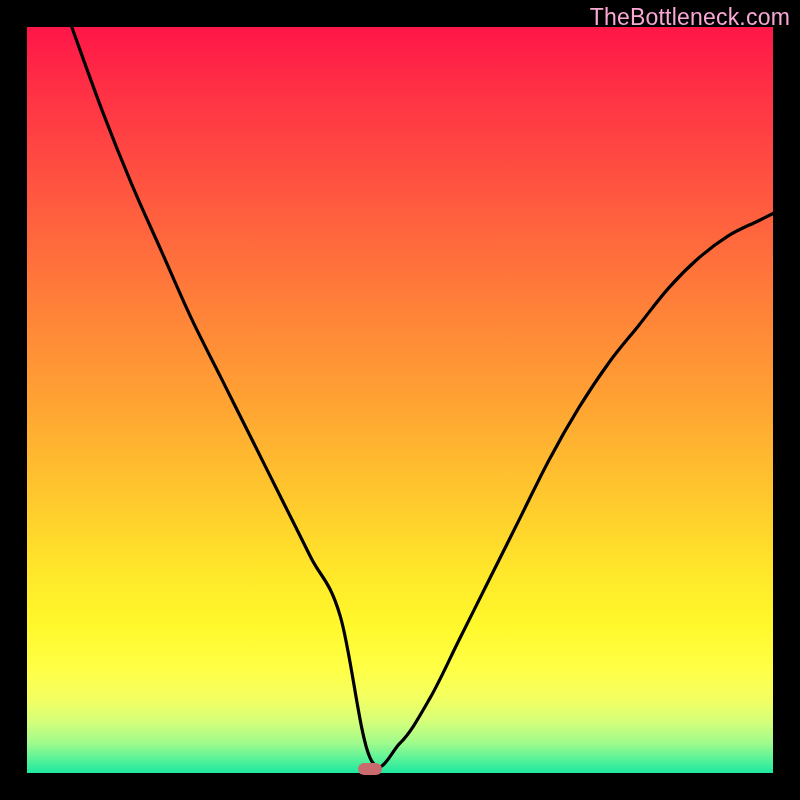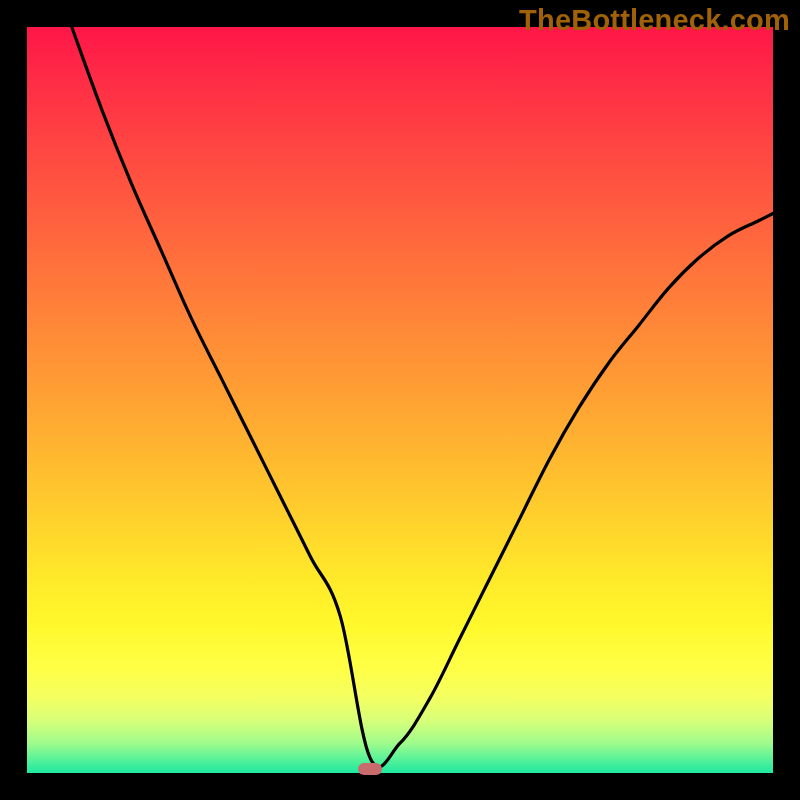--- a/index.html
+++ b/index.html
@@ -41,23 +41,23 @@
       #d7ff79 93%,
       #9ffb8c 96%,
       #4df09a 98.5%,
       #1ee8a0 100%
     );
   }
   .watermark {
     position: absolute;
     top: 4px;
     right: 10px;
-    color: #a16207;
-    font-size: 29px;
-    font-weight: 700;
+    color: #f9a8d4;
+    font-size: 23px;
+    font-weight: 400;
     letter-spacing: 0.2px;
     user-select: none;
   }
   svg.curve {
     position: absolute;
     left: 0;
     top: 0;
     width: 746px;
     height: 746px;
     overflow: visible;

